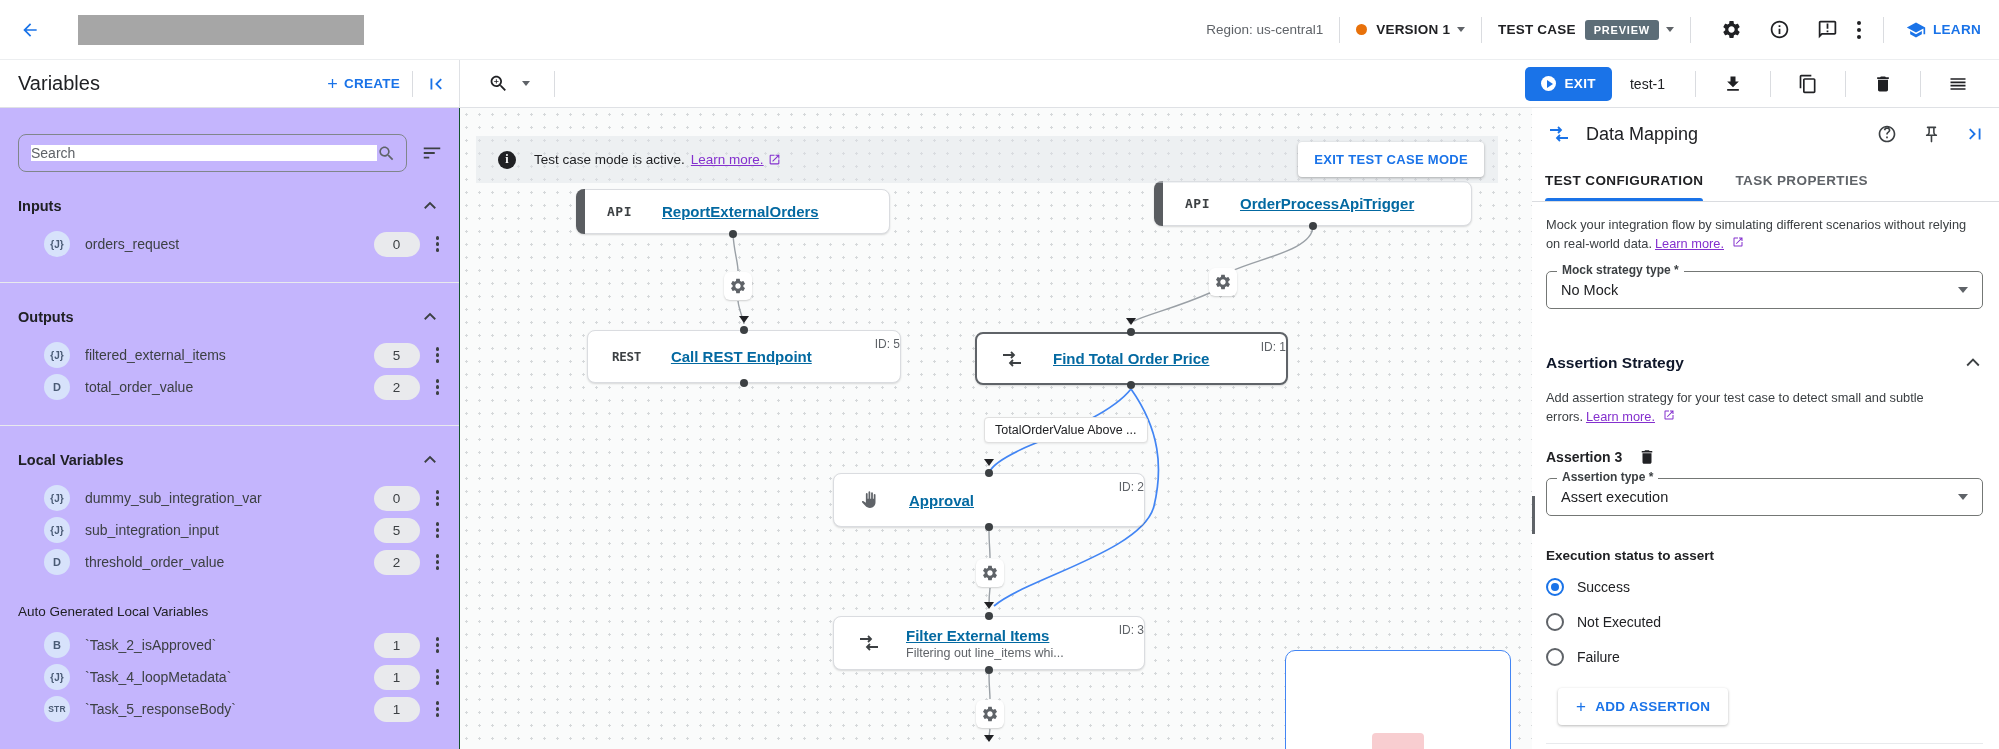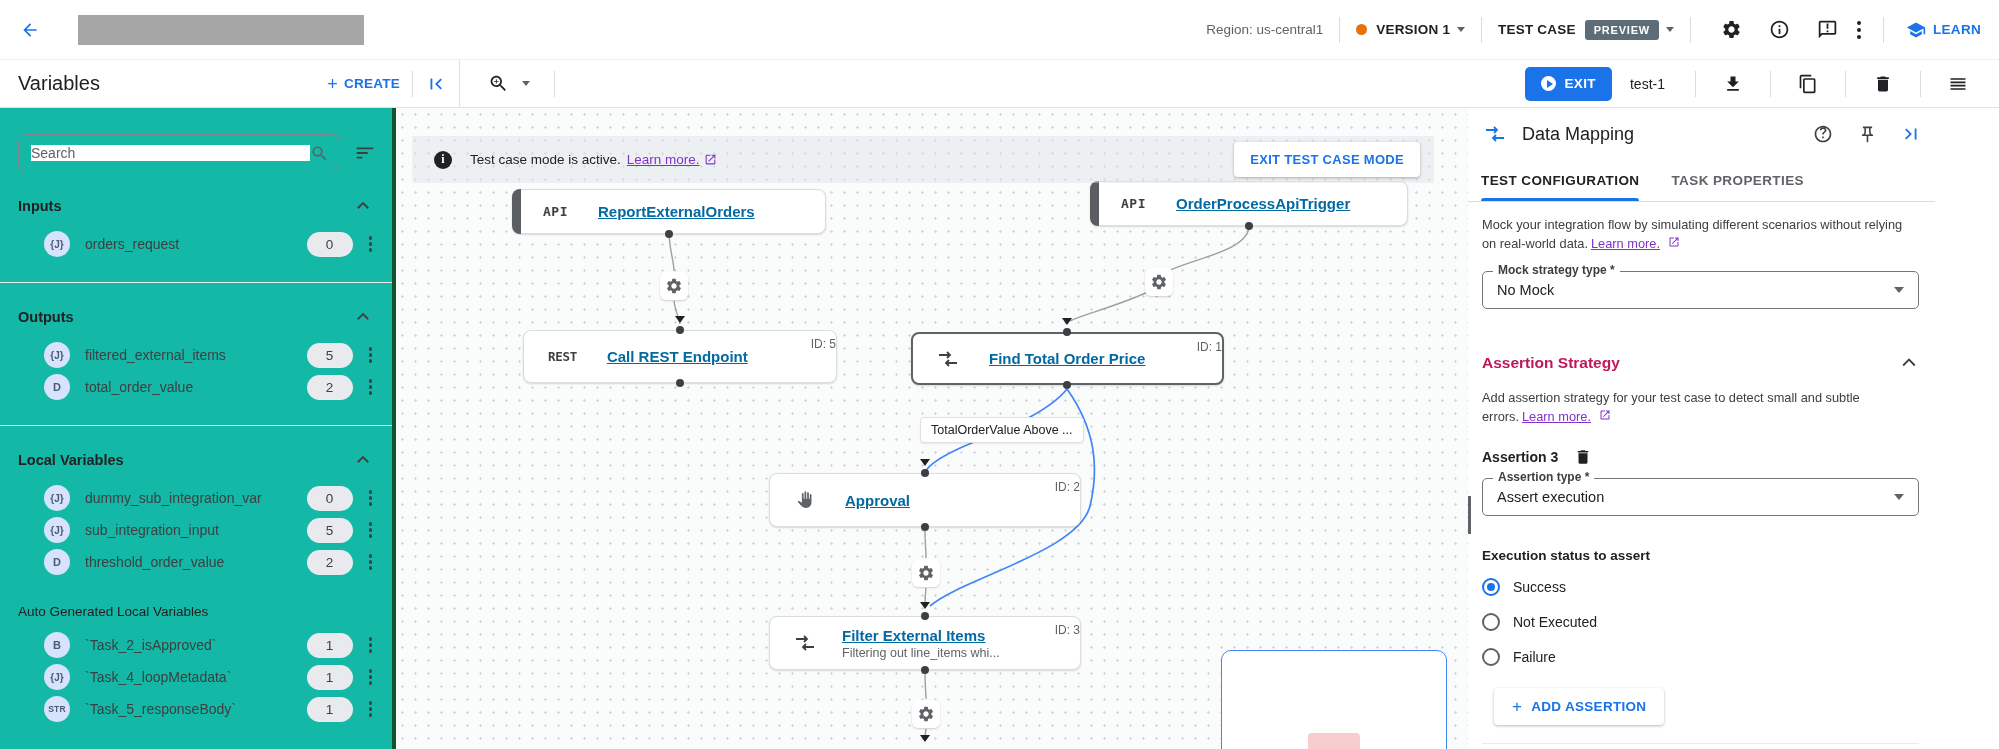--- a/index.html
+++ b/index.html
@@ -36,21 +36,21 @@
   .test-btn { display:flex; align-items:center; gap:8px; background:#1a73e8; color:#fff; font-size:13.5px; font-weight:bold; letter-spacing:.4px; padding:0 16px; height:34px; border-radius:5px; cursor:pointer; }
   .play { width:15px; height:15px; border-radius:50%; background:#fff; position:relative; }
   .play::after { content:""; position:absolute; left:5.5px; top:3.5px; border-top:4px solid transparent; border-bottom:4px solid transparent; border-left:6px solid #1a73e8; }
   .tc-name { font-size:14px; color:#202124; margin:0 18px; }
   .aico { width:22px; height:22px; margin:0 14px; display:flex; align-items:center; justify-content:center; cursor:pointer; }
 
   
   .content { display:flex; height:641px; }
 
   
-  .sidebar { width:396px; height:100%; border-right:4px solid #14532d; background:#14b8a6; padding-top:26px; overflow:hidden; }
+  .sidebar { width:460px; height:100%; border-right:1px solid #14532d; background:#c4b5fd; padding-top:26px; overflow:hidden; }
   .searchrow { display:flex; align-items:center; margin:0 16px 0 18px; }
   .searchbox { flex:1; height:38px; border:1px solid #80868b; border-radius:8px; display:flex; align-items:center; padding:0 10px 0 12px; }
   .searchbox input { border:none; outline:none; flex:1; font-size:14px; font-family:"Liberation Sans",sans-serif; color:#202124; }
   .searchbox input::placeholder { color:#5f6368; }
   .sort-ic { margin-left:14px; cursor:pointer; }
   .sec-head { display:flex; align-items:center; margin:22px 20px 0 18px; height:24px; }
   .sec-title { font-size:14.5px; font-weight:bold; color:#202124; flex:1; }
   .sec-sub { font-size:13.5px; font-weight:normal; color:#202124; margin:26px 20px 0 18px; }
   .chev { cursor:pointer; }
   .var-list { margin-top:10px; }
@@ -106,21 +106,21 @@
   .tab.active { color:#202124; }
   .tab.active::after { content:""; position:absolute; left:0; right:0; bottom:0; height:3px; background:#1a73e8; border-radius:3px 3px 0 0; }
   .pbody { padding:0 16px 0 14px; }
   .pdesc { margin-top:14px; font-size:12.8px; line-height:1.45; color:#3c4043; }
   .pdesc .plink { font-size:12.8px; margin-left:3px; }
   .selfield { position:relative; margin-top:18px; height:38px; border:1px solid #747775; border-radius:5px; display:flex; align-items:center; padding:0 14px; cursor:pointer; }
   .sel-label { position:absolute; top:-9px; left:10px; background:#fff; padding:0 5px; font-size:12px; font-weight:bold; color:#3c4043; }
   .sel-value { font-size:14.5px; color:#202124; flex:1; }
   .sel-caret { width:0; height:0; border-left:5px solid transparent; border-right:5px solid transparent; border-top:6px solid #5f6368; }
   .as-head { display:flex; align-items:center; margin-top:44px; }
-  .as-title { font-size:15.5px; font-weight:bold; color:#be185d; flex:1; }
+  .as-title { font-size:15.5px; font-weight:bold; color:#0f172a; flex:1; }
   .a1row { display:flex; align-items:center; gap:16px; margin-top:22px; }
   .a1title { font-size:14px; font-weight:bold; color:#202124; }
   .trash-btn { cursor:pointer; display:flex; }
   .exec-label { margin-top:32px; font-size:13.5px; font-weight:bold; color:#202124; }
   .radio-row { display:flex; align-items:center; gap:13px; margin-top:13px; height:22px; cursor:pointer; }
   .radio { width:18px; height:18px; border-radius:50%; border:2px solid #5f6368; position:relative; flex:none; }
   .radio.sel { border-color:#1a73e8; }
   .radio.sel::after { content:""; position:absolute; left:3px; top:3px; width:8px; height:8px; border-radius:50%; background:#1a73e8; }
   .radio-label { font-size:14px; color:#202124; }
   .add-btn { display:inline-flex; align-items:center; gap:9px; margin:20px 0 0 12px; background:#fff; color:#1a73e8; font-size:13.5px; font-weight:bold; letter-spacing:.3px; padding:10px 18px; border-radius:4px; box-shadow:0 1px 3px rgba(0,0,0,.28); cursor:pointer; }

